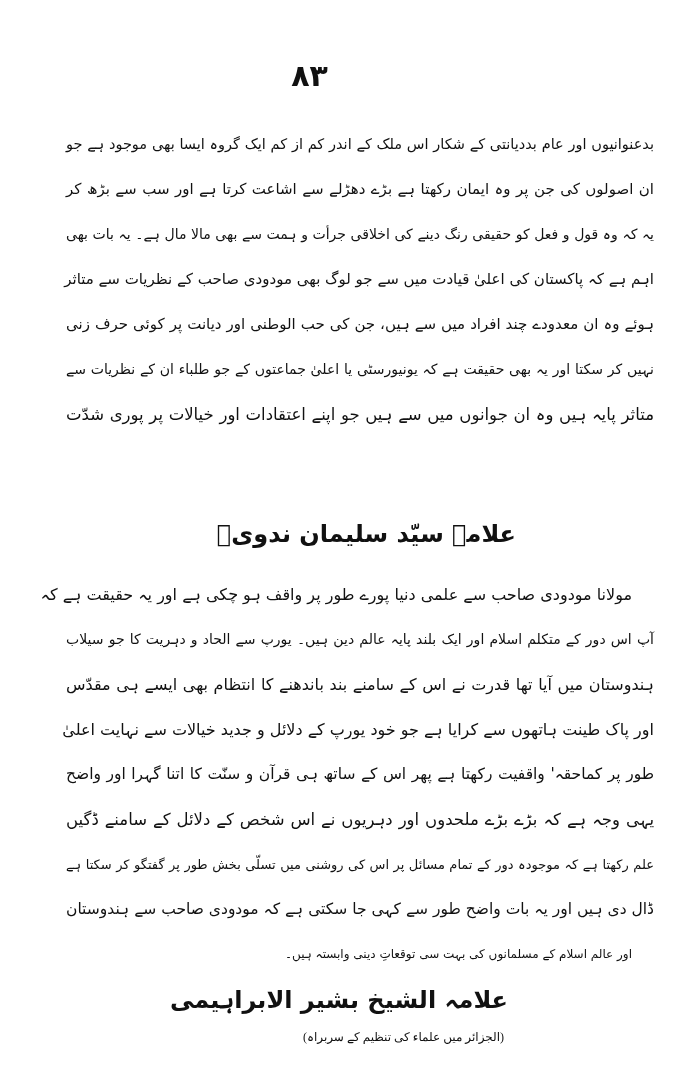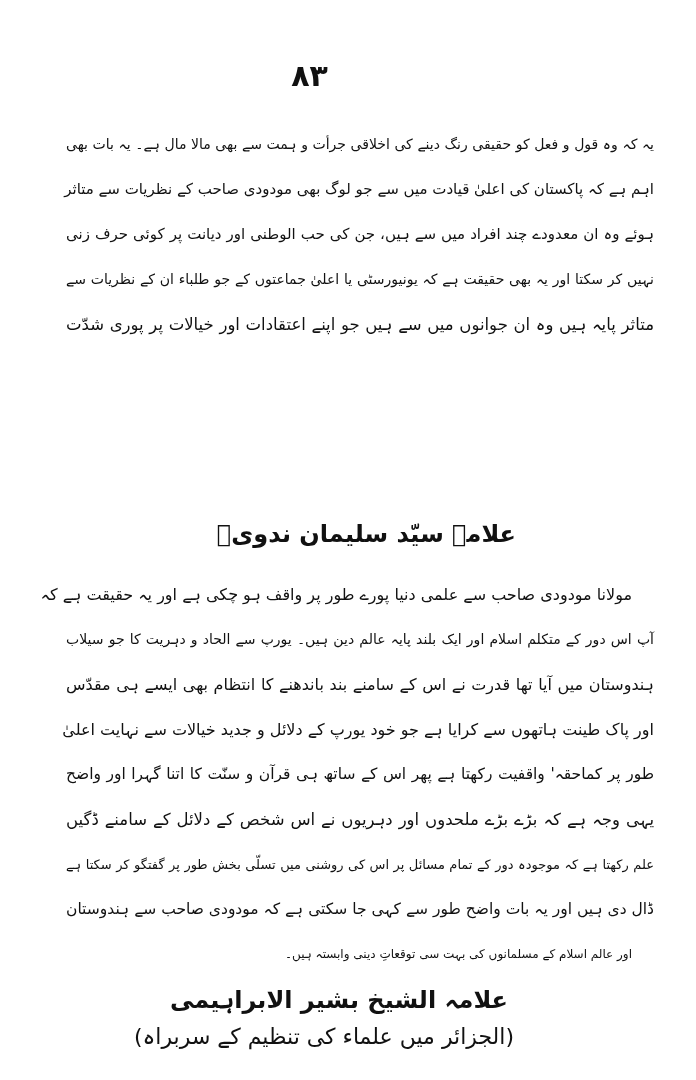--- a/index.html
+++ b/index.html
@@ -64,34 +64,37 @@
     line-height: 40px;
   }
   #sig2 {
     top: 982px;
     right: 188px;
     font-size: 24px;
     line-height: 36px;
   }
   #sig2-sub {
     top: 1022px;
-    right: 182px;
-    font-size: 22px;
+    right: 192px;
+    font-size: 12px;
     font-weight: normal;
     line-height: 30px;
+    font-family: Liberation Serif, serif;
   }
 </style>
 </head>
 <body>
 
 <div>
 
   <div class="page-number">۸۳</div>
 
   <div class="body-text" id="para1">
+    <span class="line" style="font-size: 14.5px;">بدعنوانیوں اور عام بددیانتی کے شکار اس ملک کے اندر کم از کم ایک گروہ ایسا بھی موجود ہے جو</span>
+    <span class="line" style="font-size: 15px;">ان اصولوں کی جن پر وہ ایمان رکھتا ہے بڑے دھڑلے سے اشاعت کرتا ہے اور سب سے بڑھ کر</span>
     <span class="line" style="font-size: 14px;">یہ کہ وہ قول و فعل کو حقیقی رنگ دینے کی اخلاقی جرأت و ہمت سے بھی مالا مال ہے۔ یہ بات بھی</span>
     <span class="line" style="font-size: 15px;">اہم ہے کہ پاکستان کی اعلیٰ قیادت میں سے جو لوگ بھی مودودی صاحب کے نظریات سے متاثر</span>
     <span class="line" style="font-size: 15px;">ہوئے وہ ان معدودے چند افراد میں سے ہیں، جن کی حب الوطنی اور دیانت پر کوئی حرف زنی</span>
     <span class="line" style="font-size: 14px;">نہیں کر سکتا اور یہ بھی حقیقت ہے کہ یونیورسٹی یا اعلیٰ جماعتوں کے جو طلباء ان کے نظریات سے</span>
     <span class="line" style="font-size: 16.5px;">متاثر پایہ ہیں وہ ان جوانوں میں سے ہیں جو اپنے اعتقادات اور خیالات پر پوری شدّت</span>
   </div>
 
   <div class="signature" id="sig1">علامہ سیّد سلیمان ندویؒ</div>
 
   <div class="body-text" id="para2">

